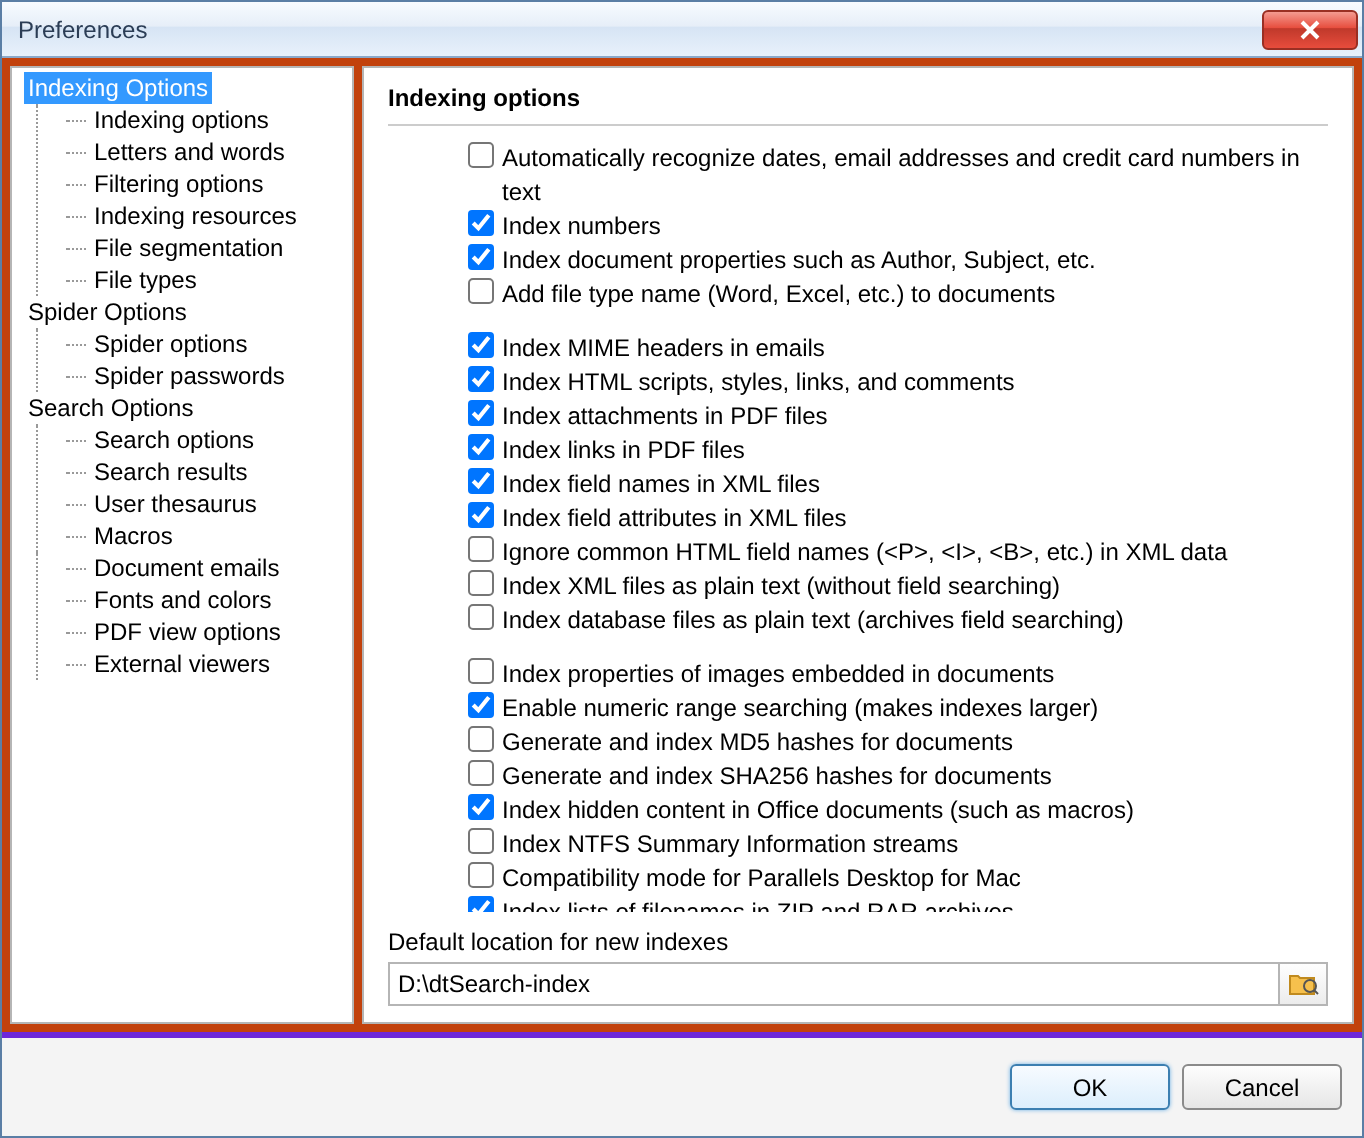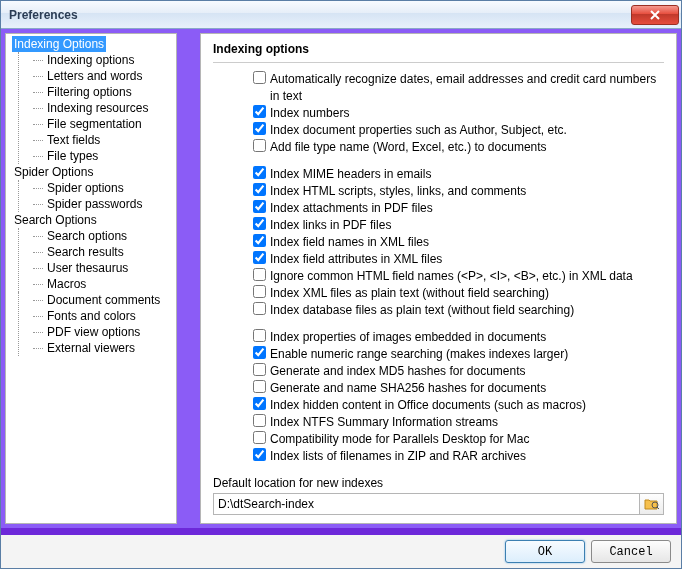--- a/index.html
+++ b/index.html
@@ -25,42 +25,40 @@
     background: linear-gradient(to bottom, #f7fbff 0%, #e6eef8 45%, #d6e4f4 46%, #e8f1fb 100%);
     border-bottom:1px solid #8aa8c9;
     display:flex;
     align-items:center;
     padding: 0 2px 0 8px;
   }
   .titlebar .title {
     flex:1;
     color:#2b3d55;
     font-size:12px;
-    font-weight:bold;
   }
   .close-btn {
     width: 48px;
     height: 20px;
     background: linear-gradient(to bottom, #f49a90 0%, #e74c3c 45%, #c0392b 46%, #e74c3c 100%);
     border:1px solid #9a2f23;
     border-radius: 3px;
     display:flex;
     align-items:center;
     justify-content:center;
     color:#fff;
     font-weight:bold;
     cursor:pointer;
   }
   .close-btn svg { display:block; }
   .body {
     flex:1;
     display:flex;
-    background:#8b5cf6;
+    background:#c2410c;
     overflow:hidden;
-    gap:19px;
   }
   .sidebar {
     width: 172px;
     border: 1px solid #b5b5b5;
     margin: 4px 2px 4px 4px;
     padding: 2px 0;
     overflow-y:auto;
     background:#fff;
   }
   .tree-group { margin: 0; padding:0 0 0 6px; }
@@ -144,29 +142,28 @@
     height:22px;
     border:1px solid #b5b5b5;
     border-left:none;
     background:linear-gradient(to bottom,#fefefe,#ececec);
     display:flex;
     align-items:center;
     justify-content:center;
     cursor:pointer;
   }
   .footer {
-    height:40px;
-    border-top:7px solid #6d28d9;
+    height:52px;
+    border-top:3px solid #6d28d9;
     display:flex;
     justify-content:flex-end;
     align-items:center;
     padding: 0 10px;
     gap:6px;
     background:#f4f4f4;
-    font-family:Liberation Mono, monospace;
   }
   .btn {
     min-width:80px;
     height:23px;
     border:1px solid #8a8a8a;
     border-radius:3px;
     background:linear-gradient(to bottom,#fdfdfd,#e6e6e6);
     cursor:pointer;
     font-family:inherit;
     font-size:12px;
@@ -191,42 +188,41 @@
   </div>
 
   <div class="body">
     <div class="sidebar" id="sidebar">
         <div class="tree-group"><div class="tree-header selected">Indexing Options</div><div class="tree-children">
             <div class="tree-child">Indexing options</div>
             <div class="tree-child">Letters and words</div>
             <div class="tree-child">Filtering options</div>
             <div class="tree-child">Indexing resources</div>
             <div class="tree-child">File segmentation</div>
-            <div class="tree-child">Text fields</div>
             <div class="tree-child">File types</div>
           </div></div>
         <div class="tree-group">
           <div class="tree-header">Spider Options</div>
           <div class="tree-children">
             <div class="tree-child">Spider options</div>
             <div class="tree-child">Spider passwords</div>
           </div>
         </div>
         <div class="tree-group">
           <div class="tree-header">Search Options</div>
           <div class="tree-children">
             <div class="tree-child">Search options</div>
             <div class="tree-child">Search results</div>
             <div class="tree-child">User thesaurus</div>
             <div class="tree-child">Macros</div>
           </div>
         </div>
         <div class="tree-group">
           <div class="tree-children">
-            <div class="tree-child">Document comments</div>
+            <div class="tree-child">Document emails</div>
             <div class="tree-child">Fonts and colors</div>
             <div class="tree-child">PDF view options</div>
             <div class="tree-child">External viewers</div>
           </div>
         </div>
       </div>
 
     <div class="main">
       <h2>Indexing options</h2>
       <hr class="hr">
@@ -275,38 +271,38 @@
           <div class="opt-row">
             <input type="checkbox" style="">
             <label>Ignore common HTML field names (&lt;P&gt;, &lt;I&gt;, &lt;B&gt;, etc.) in XML data</label>
           </div>
           <div class="opt-row">
             <input type="checkbox" style="">
             <label>Index XML files as plain text (without field searching)</label>
           </div>
           <div class="opt-row">
             <input type="checkbox" style="">
-            <label>Index database files as plain text (without field searching)</label>
+            <label>Index database files as plain text (archives field searching)</label>
           </div>
           <div class="gap"></div>
           <div class="opt-row">
             <input type="checkbox" style="">
             <label>Index properties of images embedded in documents</label>
           </div>
           <div class="opt-row">
             <input type="checkbox" checked="" style="">
             <label>Enable numeric range searching (makes indexes larger)</label>
           </div>
           <div class="opt-row">
             <input type="checkbox" style="">
             <label>Generate and index MD5 hashes for documents</label>
           </div>
           <div class="opt-row">
             <input type="checkbox" style="">
-            <label>Generate and name SHA256 hashes for documents</label>
+            <label>Generate and index SHA256 hashes for documents</label>
           </div>
           <div class="opt-row">
             <input type="checkbox" checked="" style="">
             <label>Index hidden content in Office documents (such as macros)</label>
           </div>
           <div class="opt-row">
             <input type="checkbox" style="">
             <label>Index NTFS Summary Information streams</label>
           </div>
           <div class="opt-row">

